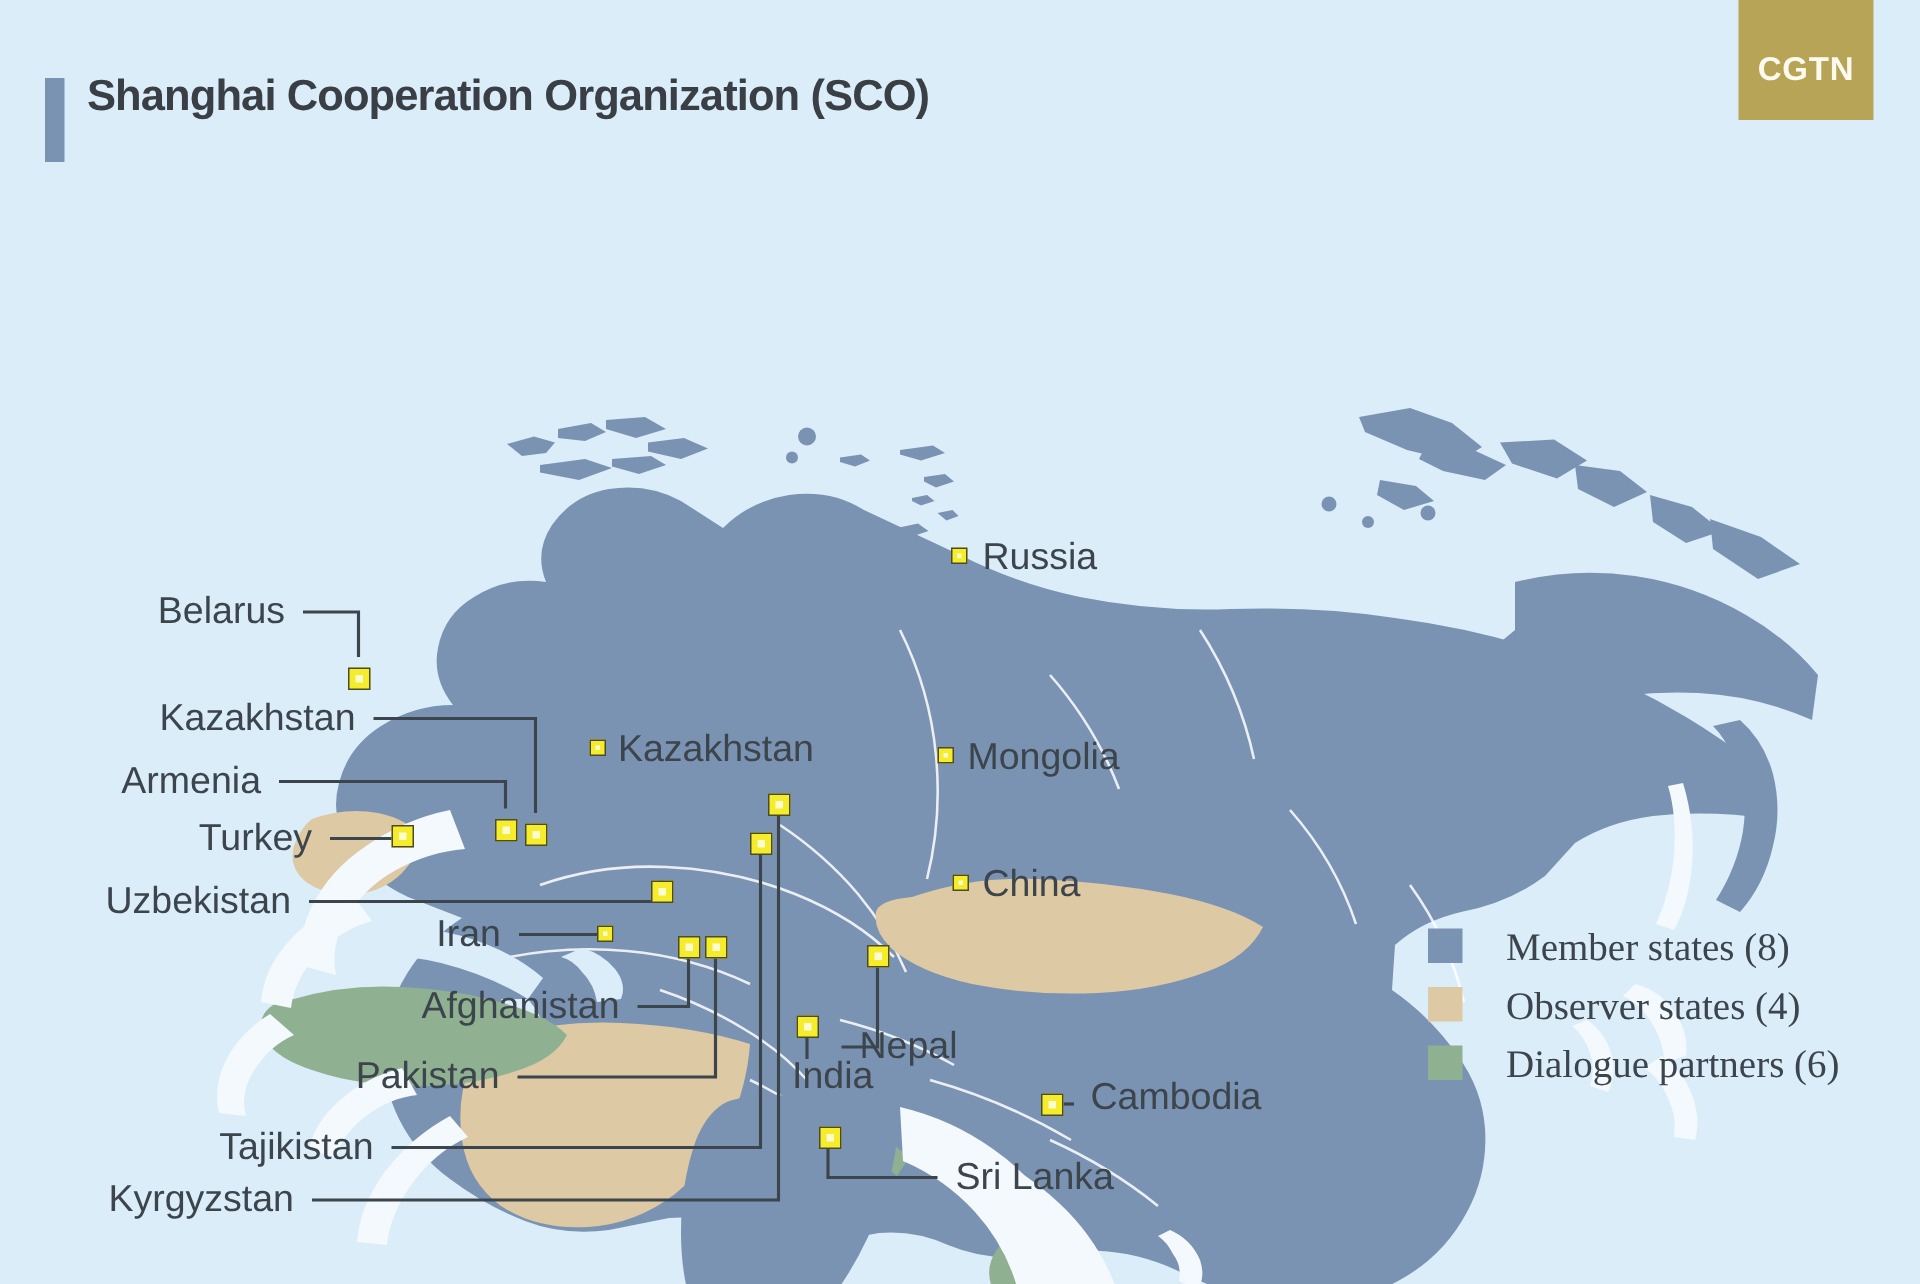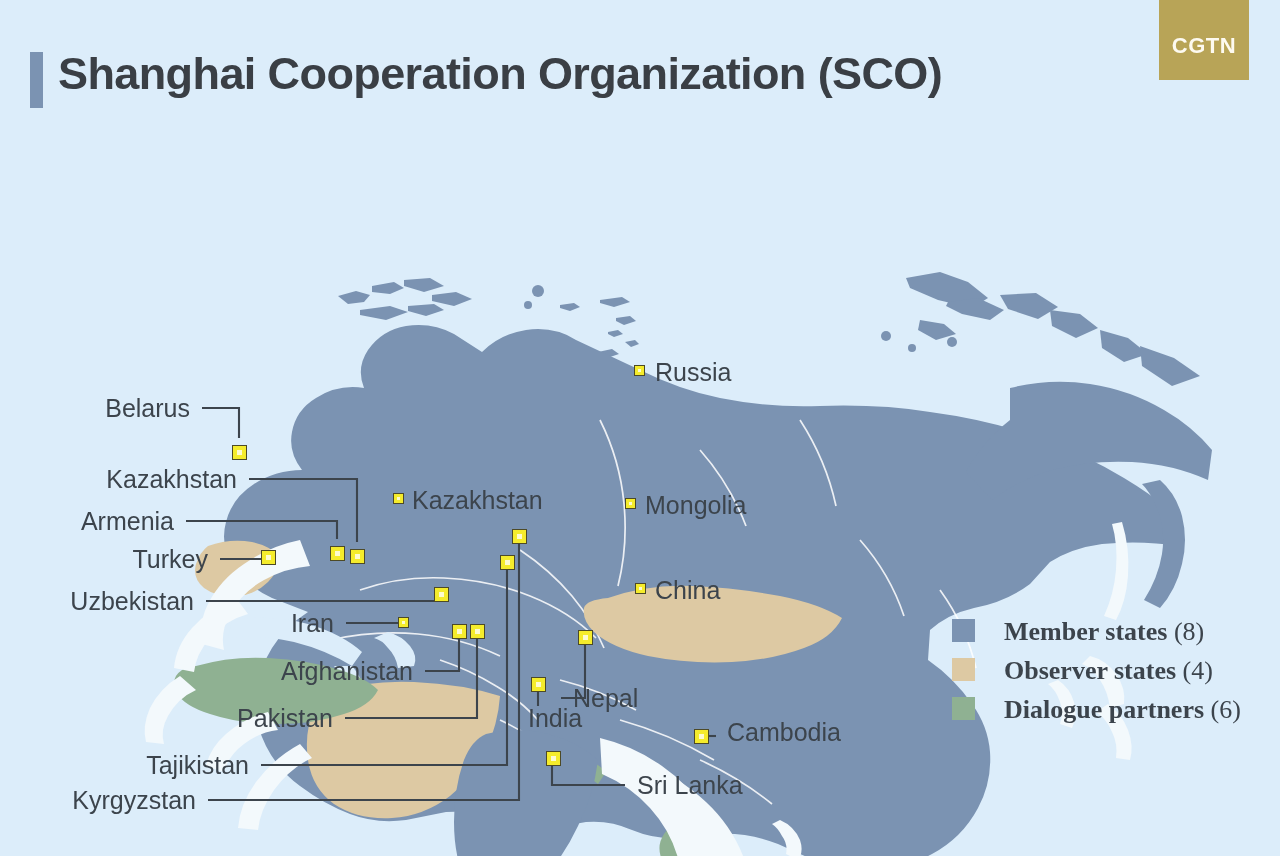--- a/index.html
+++ b/index.html
@@ -12,21 +12,21 @@
   #root{position:absolute;inset:0;}
 
   
   .header{position:absolute;left:0;top:0;width:1280px;height:130px;}
   .title-accent{
     position:absolute;left:30px;top:52px;width:13px;height:56px;
     background:#7b93b2;
   }
   .title{
     position:absolute;left:58px;top:48px;
-    font-size:45px;font-weight:bold;color:#3a3f45;
+    font-size:29px;font-weight:bold;color:#3a3f45;
     letter-spacing:-0.6px;white-space:nowrap;
     font-family:"Liberation Sans",sans-serif;
   }
   .cgtn-logo{
     position:absolute;left:1159px;top:0;width:90px;height:80px;
     background:#b8a457;
   }
   .cgtn-logo span{
     position:absolute;left:0;right:0;top:33px;text-align:center;
     color:#fdfaf0;font-size:22px;font-weight:bold;letter-spacing:0.5px;
@@ -62,21 +62,21 @@
   .legend{position:absolute;left:952px;top:612px;}
   .legend-row{position:relative;height:39px;}
   .legend-sw{
     position:absolute;left:0;top:7px;width:23px;height:23px;
   }
   .legend-txt{
     position:absolute;left:52px;top:0;
     font-family:"Liberation Serif",serif;
     font-size:26px;color:#3c444c;white-space:nowrap;line-height:39px;
   }
-  .legend-txt b{font-weight:bold;}
+  .legend-txt b{font-weight:normal;}
   .legend-txt i{font-style:normal;font-weight:normal;}
 </style>
 </head>
 <body>
 
 <div id="root">
 
   <div class="header">
     <div class="title-accent"></div>
     <div class="title">Shanghai Cooperation Organization (SCO)</div>

